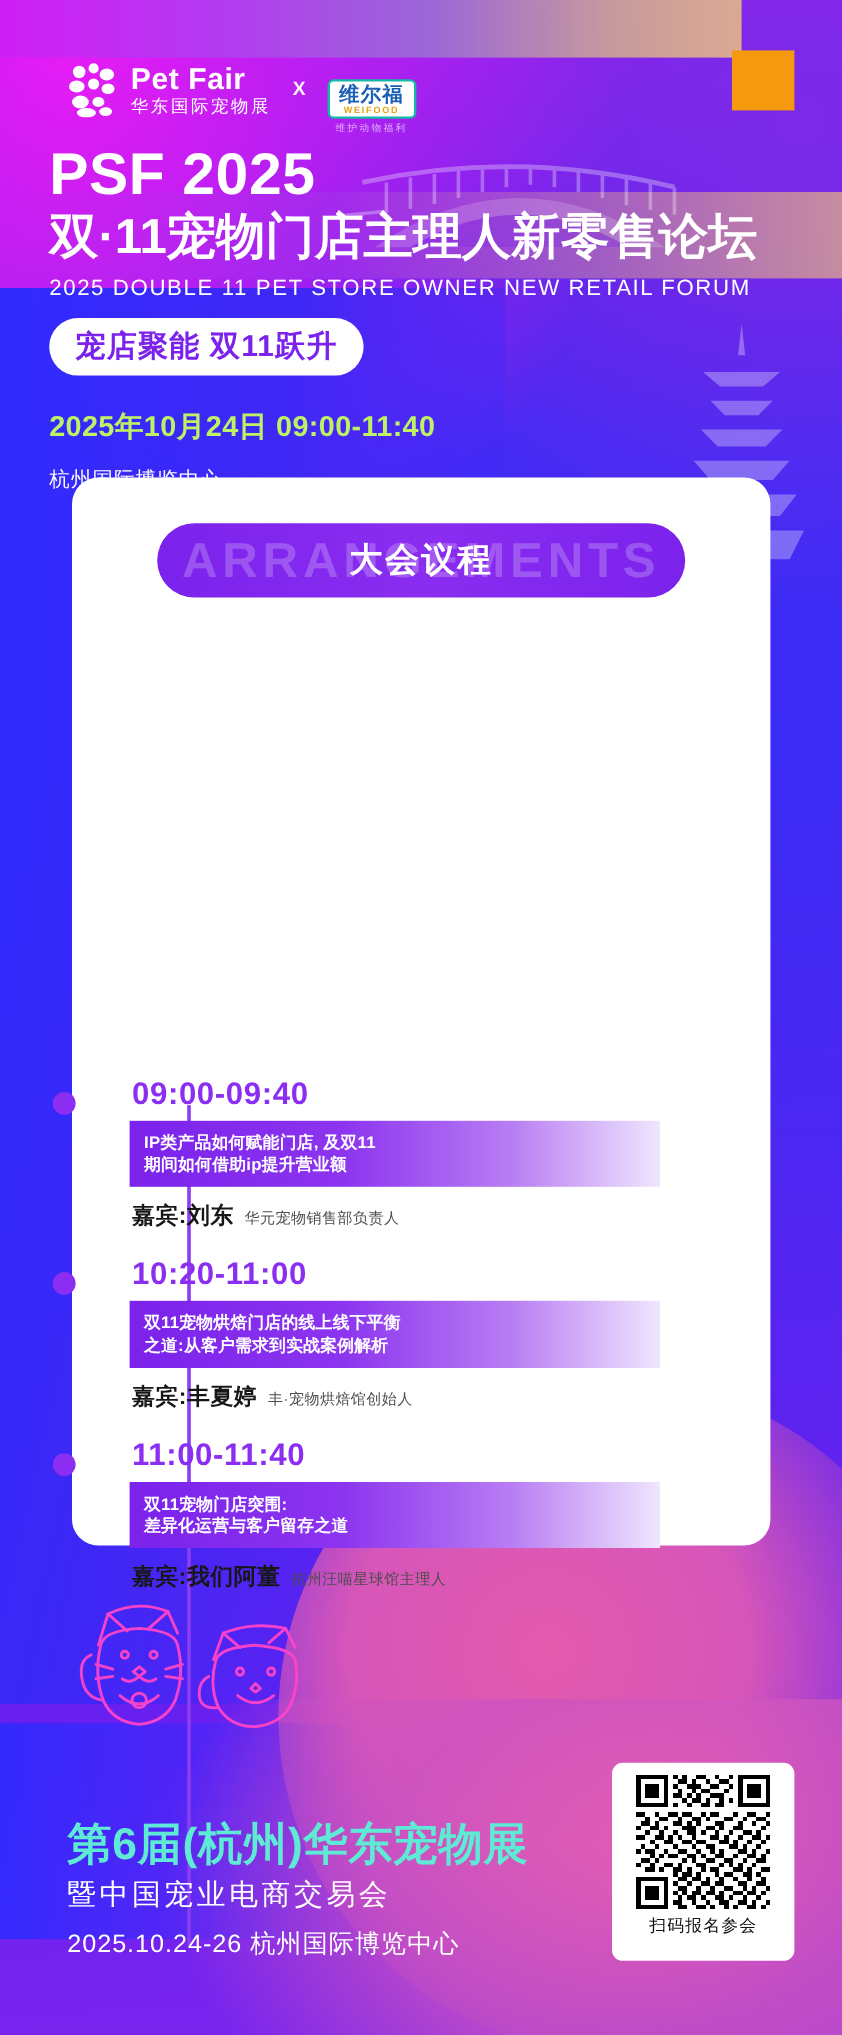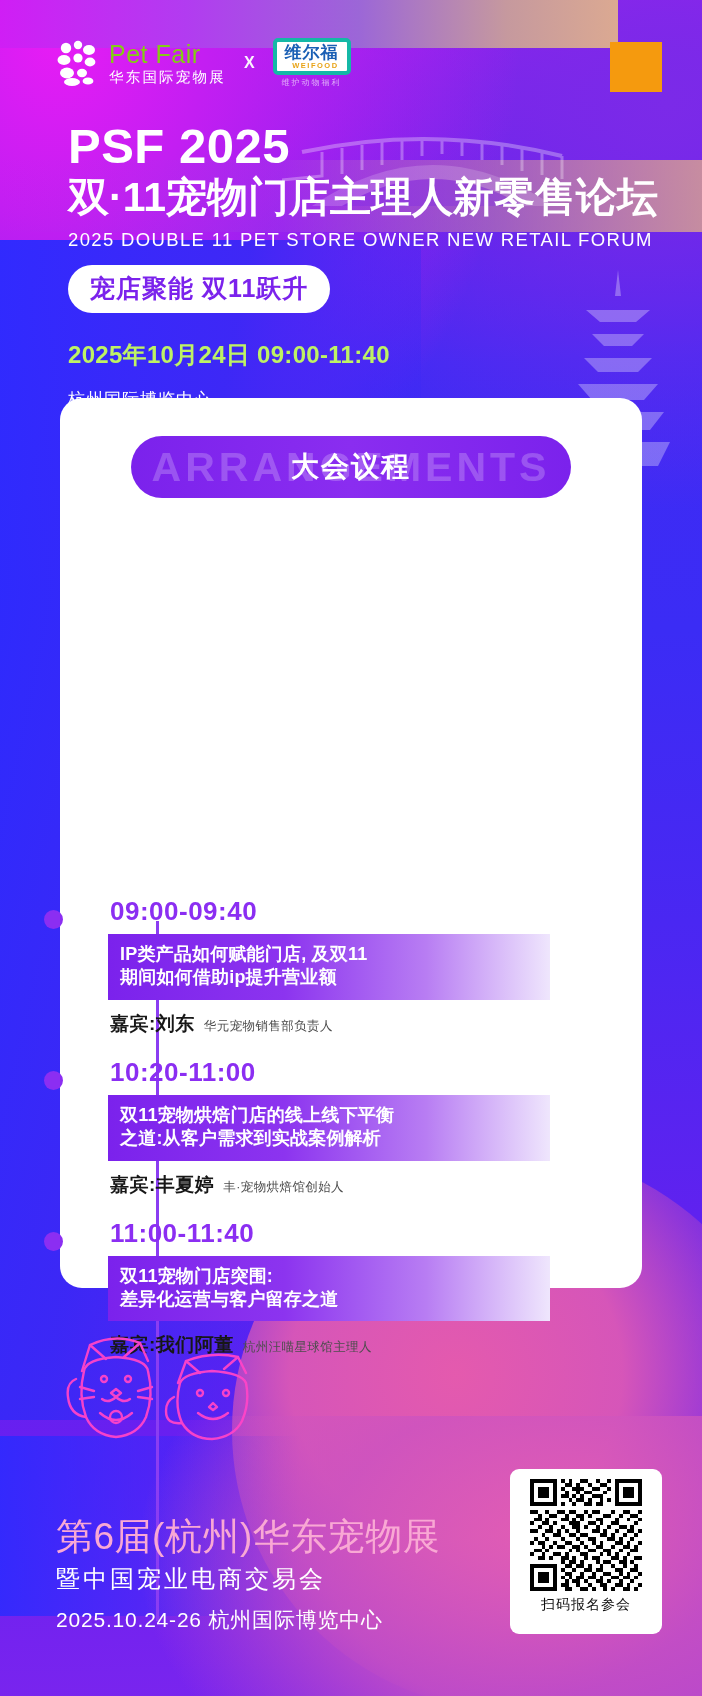--- a/index.html
+++ b/index.html
@@ -60,33 +60,33 @@
   .landmark{position:absolute;opacity:.30;}
   .bridge{right:120px;top:118px;width:300px;height:90px;}
   .pagoda{right:24px;top:270px;width:120px;height:200px;}
   
   .logo-row{
     position:absolute;left:56px;top:38px;display:flex;align-items:center;gap:16px;
   }
   .petfair{display:flex;align-items:center;gap:9px;}
   .paw-cluster{width:44px;height:46px;}
   .pf-text{line-height:1;}
-  .pf-en{color:#84cc16;font-size:25px;font-weight:400;letter-spacing:.5px;}
+  .pf-en{color:#ffffff;font-size:25px;font-weight:700;letter-spacing:.5px;}
   .pf-cn{color:#fff;font-size:14.5px;letter-spacing:2.2px;margin-top:3px;}
   .xsign{color:#fff;font-size:16px;font-weight:600;opacity:.95;padding:0 2px;}
   .weifood{display:flex;flex-direction:column;align-items:center;gap:2px;}
   .wf-badge{
-    background:#fff;border:4px solid #14b8a6;border-radius:5px;
-    padding:2px 8px 1px;display:flex;flex-direction:column;align-items:flex-end;line-height:1;
+    background:#fff;border:2px solid #14b8a6;border-radius:5px;
+    padding:2px 8px 1px;display:flex;flex-direction:column;align-items:center;line-height:1;margin-top:28px;
   }
   .wf-cn{color:#1a5fb4;font-size:17px;font-weight:700;letter-spacing:1px;}
   .wf-en{color:#e8a317;font-size:7.5px;font-weight:700;letter-spacing:1.5px;margin-top:1px;}
   .wf-sub{color:rgba(255,255,255,.62);font-size:8px;letter-spacing:2px;}
   
-  .headline{position:absolute;left:68px;top:122px;width:600px;}
+  .headline{position:absolute;left:41px;top:122px;width:600px;}
   .h-psf{
     color:#fff;font-size:49px;font-weight:700;letter-spacing:.5px;line-height:1;
   }
   .h-cn{
     color:#fff;font-size:41px;font-weight:700;letter-spacing:0px;line-height:1.12;margin-top:4px;
     white-space:nowrap;
   }
   .h-en{
     color:#fff;font-size:18.5px;font-weight:400;letter-spacing:1.35px;margin-top:8px;white-space:nowrap;
   }
@@ -131,32 +131,32 @@
   }
   .s-time{
     color:#8b2ef2;font-size:26px;font-weight:700;letter-spacing:.5px;line-height:1;
   }
   .s-title{
     margin-top:10px;margin-left:-2px;width:430px;
     background:linear-gradient(90deg,#7b22ec 0%, #8c34ef 40%, #b87df3 72%, #efe6fd 100%);
     padding:9px 0 10px 12px;
   }
   .s-title div{
-    color:#fff;font-size:18px;font-weight:700;line-height:1.30;letter-spacing:.2px;
+    color:#fff;font-size:14px;font-weight:700;line-height:1.30;letter-spacing:.2px;
     white-space:nowrap;
   }
   .s-guest{margin-top:11px;display:flex;align-items:baseline;gap:9px;}
   .g-name{color:#171717;font-size:19px;font-weight:700;letter-spacing:.5px;}
   .g-org{color:#4d4d4d;font-size:12.5px;letter-spacing:.4px;}
   
   .cats{position:absolute;left:60px;bottom:245px;width:230px;height:120px;opacity:.95;}
   .footer{
     position:absolute;left:56px;bottom:62px;width:430px;
   }
-  .f-line1{color:#f9a8d4;font-size:37px;font-weight:400;letter-spacing:.5px;line-height:1.12;white-space:nowrap;}
+  .f-line1{color:#5eead4;font-size:37px;font-weight:700;letter-spacing:.5px;line-height:1.12;white-space:nowrap;}
   .f-line2{color:#fff;font-size:24px;font-weight:400;letter-spacing:3px;margin-top:6px;white-space:nowrap;}
   .f-line3{color:#fff;font-size:21px;font-weight:400;letter-spacing:.8px;margin-top:11px;white-space:nowrap;}
   .qr-box{
     position:absolute;right:40px;bottom:62px;width:132px;
     background:#fff;border-radius:9px;padding:10px 10px 20px;
     display:flex;flex-direction:column;align-items:center;
   }
   .qr{width:112px;height:112px;display:block;}
   .qr-cap{color:#111;font-size:14px;margin-top:5px;letter-spacing:1px;}
 </style>

